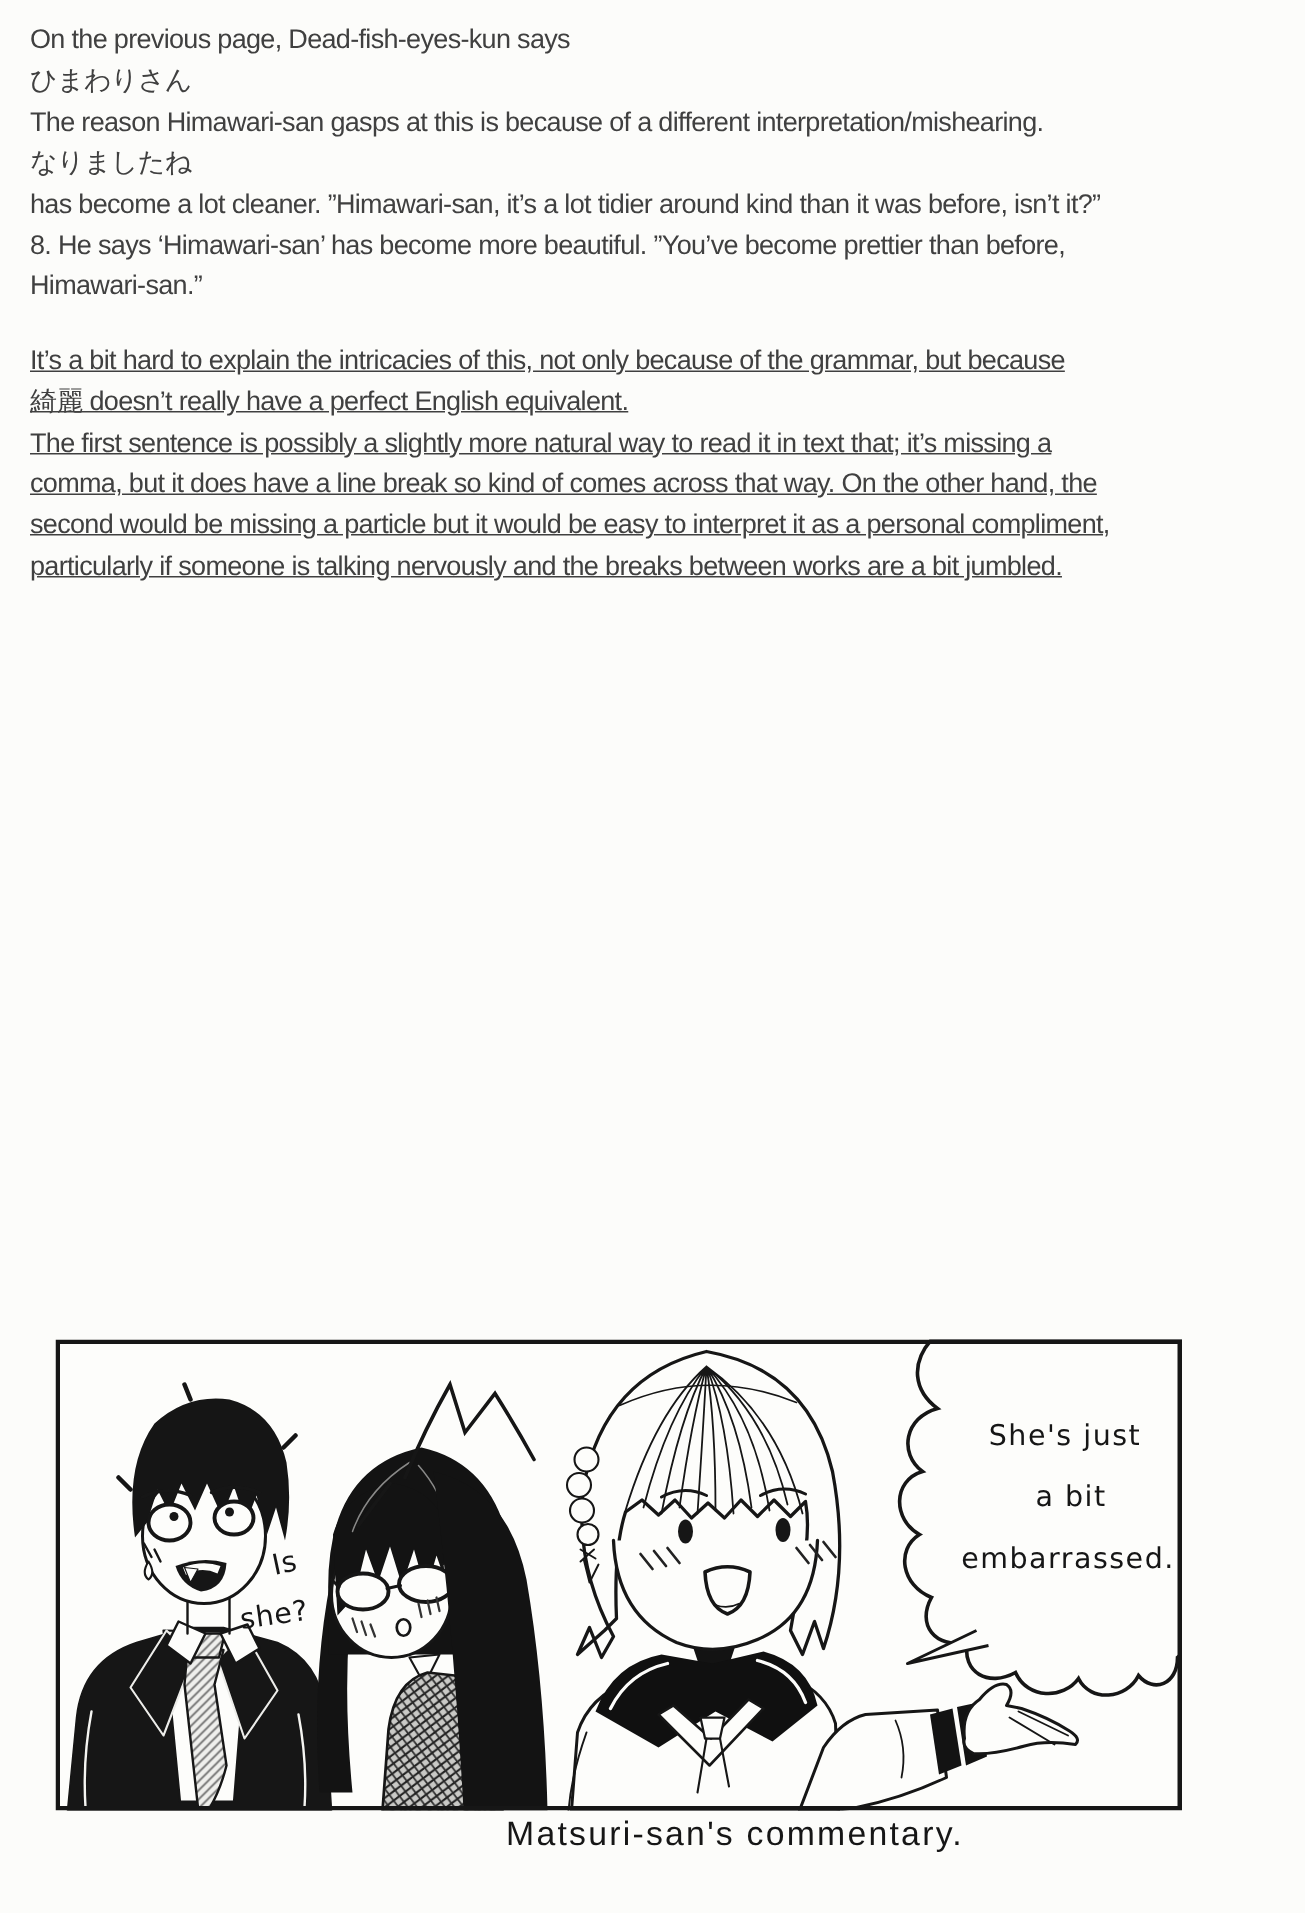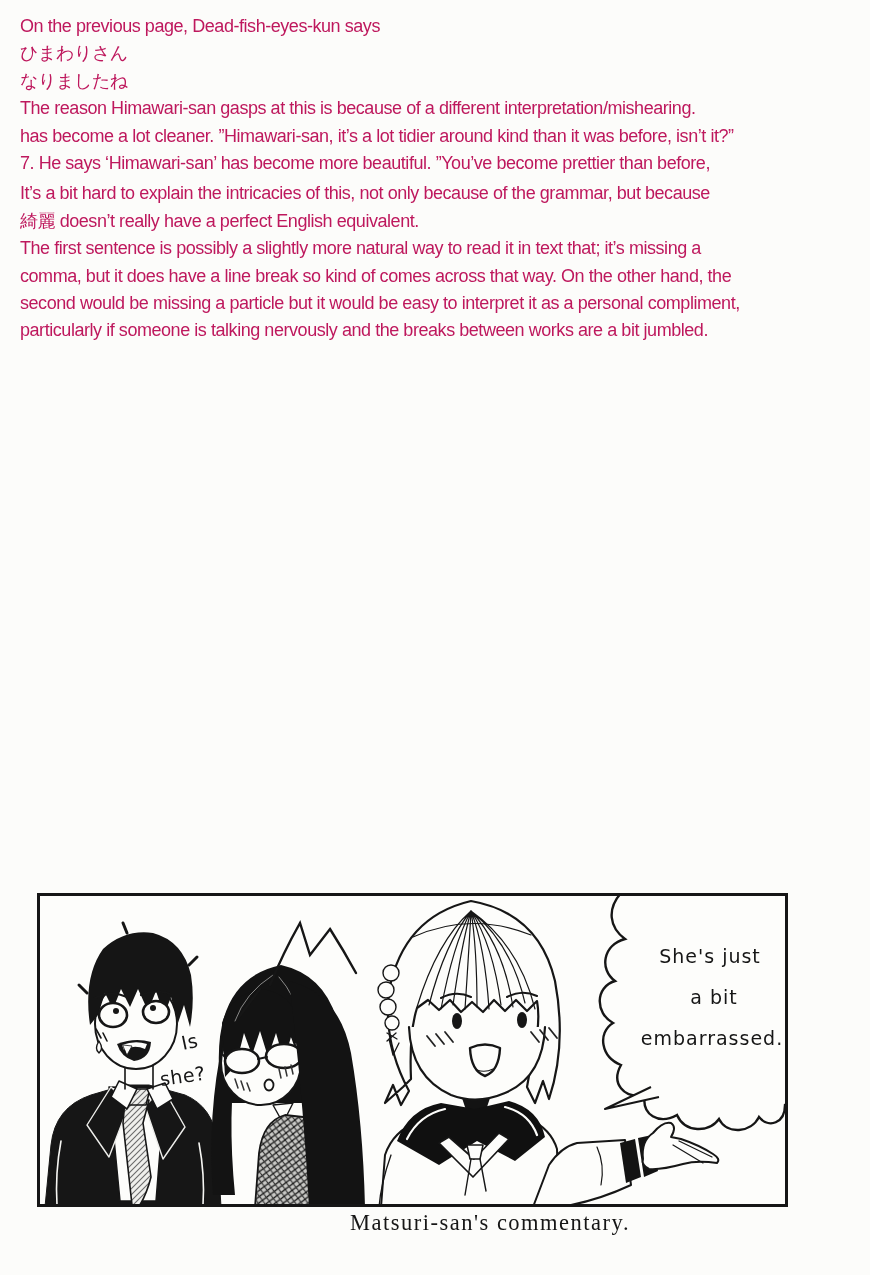--- a/index.html
+++ b/index.html
@@ -5,52 +5,53 @@
   html,body{margin:0;padding:0;}
   body{
     width:870px;height:1275px;position:relative;overflow:hidden;
     background:#fcfcfa;
     font-family:"Liberation Sans",sans-serif;
     color:#1f1f1f;
   }
   .note{
     position:absolute;left:20px;top:13px;width:840px;
     font-size:18px;line-height:27.4px;letter-spacing:-0.45px;
-    color:#be185d;
+    color:#404040;
   }
   .note .line{white-space:nowrap;}
-  .para2{margin-top:3px;}
+  .para2{margin-top:22px;text-decoration:underline;}
   .panel-wrap{
     position:absolute;left:37px;top:893px;width:751px;height:314px;
   }
   .panel-wrap svg{display:block;}
   .caption{
     position:absolute;left:240px;top:1210px;width:500px;
     text-align:center;
-    font-family:Liberation Serif, serif;
+    font-family:Liberation Sans, sans-serif;
     font-size:22.5px;letter-spacing:1.5px;color:#161616;
   }
   svg text{
     font-family:"DejaVu Sans",sans-serif;
     fill:#161616;
   }
   .bubble-text{font-size:19px;letter-spacing:1px;}
   .aside-text{font-size:19px;letter-spacing:0.5px;}
 </style>
 </head>
 <body>
 
 <div class="note">
   <div>
     <div class="line">On the previous page, Dead-fish-eyes-kun says</div>
     <div class="line">ひまわりさん</div>
+    <div class="line">The reason Himawari-san gasps at this is because of a different interpretation/mishearing.</div>
     <div class="line">なりましたね</div>
-    <div class="line">The reason Himawari-san gasps at this is because of a different interpretation/mishearing.</div>
     <div class="line">has become a lot cleaner. ”Himawari-san, it’s a lot tidier around kind than it was before, isn’t it?”</div>
-    <div class="line">7. He says ‘Himawari-san’ has become more beautiful. ”You’ve become prettier than before,</div>
+    <div class="line">8. He says ‘Himawari-san’ has become more beautiful. ”You’ve become prettier than before,</div>
+    <div class="line">Himawari-san.”</div>
   </div>
   <div class="para2">
     <div class="line">It’s a bit hard to explain the intricacies of this, not only because of the grammar, but because</div>
     <div class="line">綺麗 doesn’t really have a perfect English equivalent.</div>
     <div class="line">The first sentence is possibly a slightly more natural way to read it in text that; it’s missing a</div>
     <div class="line">comma, but it does have a line break so kind of comes across that way. On the other hand, the</div>
     <div class="line">second would be missing a particle but it would be easy to interpret it as a personal compliment,</div>
     <div class="line">particularly if someone is talking nervously and the breaks between works are a bit jumbled.</div>
   </div>
 </div>

